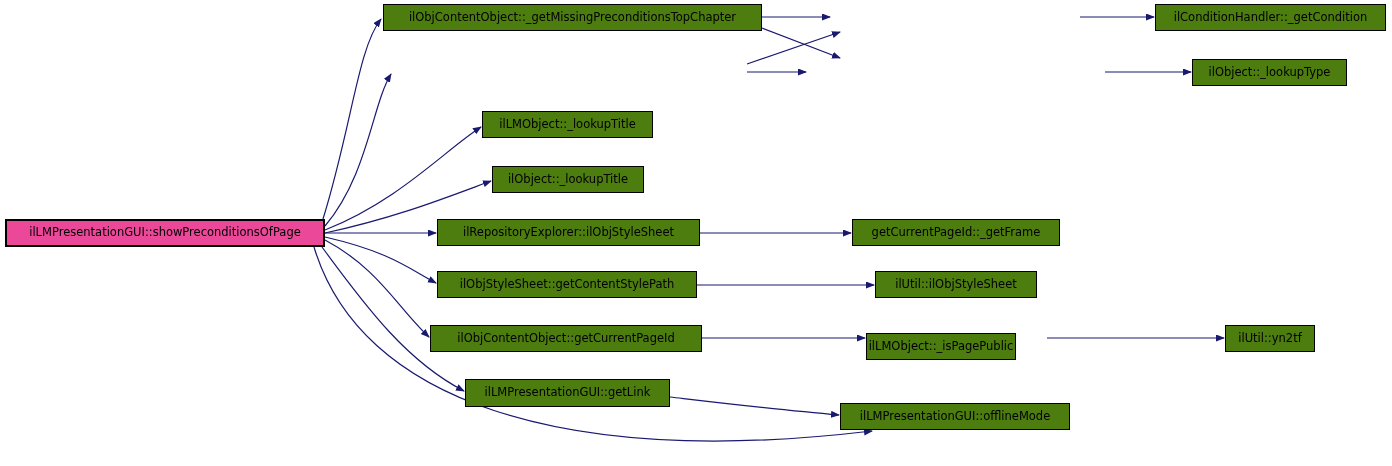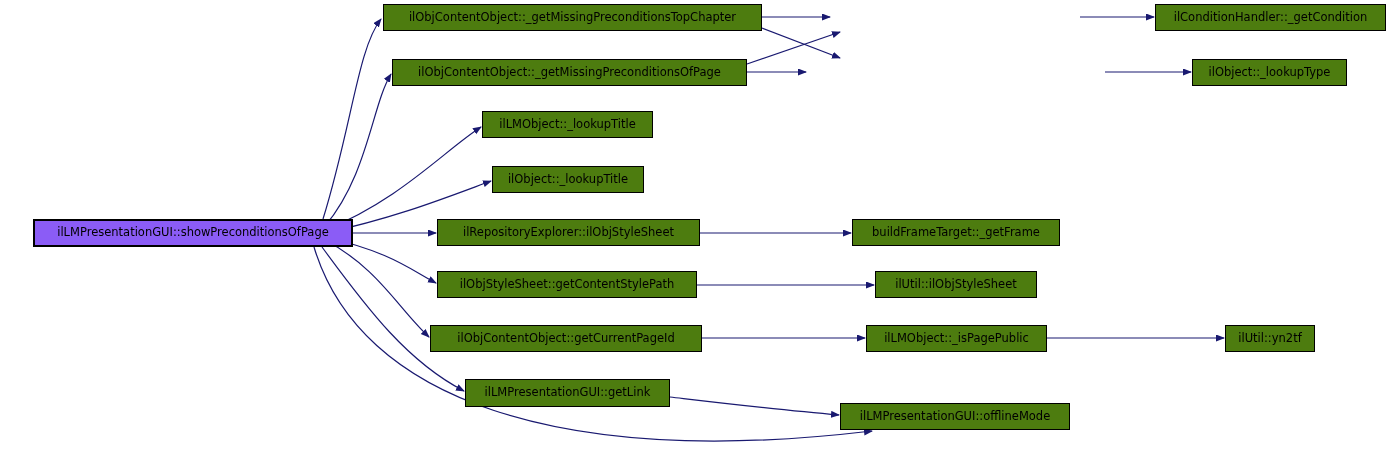--- a/index.html
+++ b/index.html
@@ -30,23 +30,22 @@
     color: #000000;
     font-size: 11.5px;
     line-height: 1;
     display: flex;
     align-items: center;
     justify-content: center;
     white-space: nowrap;
     cursor: pointer;
   }
   .node.focus {
-    background: #8b5cf6;
+    background: #ec4899;
     border-width: 2px;
-    margin-left: 28px;
   }
 </style>
 </head>
 <body>
 
 <div class="graph">
 
   <svg class="edges" width="1392" height="466" viewBox="0 0 1392 466" fill="none" stroke="#191970" stroke-width="1.2">
     <defs>
       <marker id="arrow" markerWidth="9" markerHeight="8" refX="8" refY="3.5" orient="auto" markerUnits="userSpaceOnUse">
@@ -74,43 +73,42 @@
     <path d="M697,285 L874,285" marker-end="url(#arrow)"></path>
     <path d="M702,338 L865,338" marker-end="url(#arrow)"></path>
     <path d="M1047,338 L1224,338" marker-end="url(#arrow)"></path>
     <path d="M670,397 C730,404 780,410 839,415" marker-end="url(#arrow)"></path>
   </svg>
 
   <div class="node focus" style="left:5px;  top:219px; width:320px; height:28px">ilLMPresentationGUI::showPreconditionsOfPage</div>
 
   <div class="node" style="left:383px; top:4px;   width:379px; height:27px">ilObjContentObject::_getMissingPreconditionsTopChapter</div>
 
-  <div class="node" style="left:392px; top:59px;  width:355px; height:27px">ilObjContentObject::_getMissingPreconditionsOfPage</div>
 
 
   <div class="node" style="left:1155px;top:4px;   width:231px; height:27px">ilConditionHandler::_getCondition</div>
 
 
   <div class="node" style="left:1192px;top:59px;  width:155px; height:27px">ilObject::_lookupType</div>
 
   <div class="node" style="left:482px; top:111px; width:171px; height:27px">ilLMObject::_lookupTitle</div>
 
   <div class="node" style="left:492px; top:166px; width:152px; height:27px">ilObject::_lookupTitle</div>
 
   <div class="node" style="left:437px; top:219px; width:263px; height:27px">ilRepositoryExplorer::ilObjStyleSheet</div>
 
-  <div class="node" style="left:852px; top:219px; width:208px; height:27px">buildFrameTarget::_getFrame</div>
+  <div class="node" style="left:852px; top:219px; width:208px; height:27px">getCurrentPageId::_getFrame</div>
 
   <div class="node" style="left:437px; top:271px; width:260px; height:27px">ilObjStyleSheet::getContentStylePath</div>
 
   <div class="node" style="left:875px; top:271px; width:162px; height:27px">ilUtil::ilObjStyleSheet</div>
 
   <div class="node" style="left:430px; top:325px; width:272px; height:27px">ilObjContentObject::getCurrentPageId</div>
 
-  <div class="node" style="left:866px; top:325px; width:181px; height:27px">ilLMObject::_isPagePublic</div>
+  <div class="node" style="left:866px; top:333px; width:150px; height:27px">ilLMObject::_isPagePublic</div>
 
   <div class="node" style="left:1225px;top:325px; width:90px;  height:27px">ilUtil::yn2tf</div>
 
   <div class="node" style="left:465px; top:379px; width:205px; height:28px">ilLMPresentationGUI::getLink</div>
 
   <div class="node" style="left:840px; top:403px; width:230px; height:27px">ilLMPresentationGUI::offlineMode</div>
 
 </div>
 
 </body></html>

